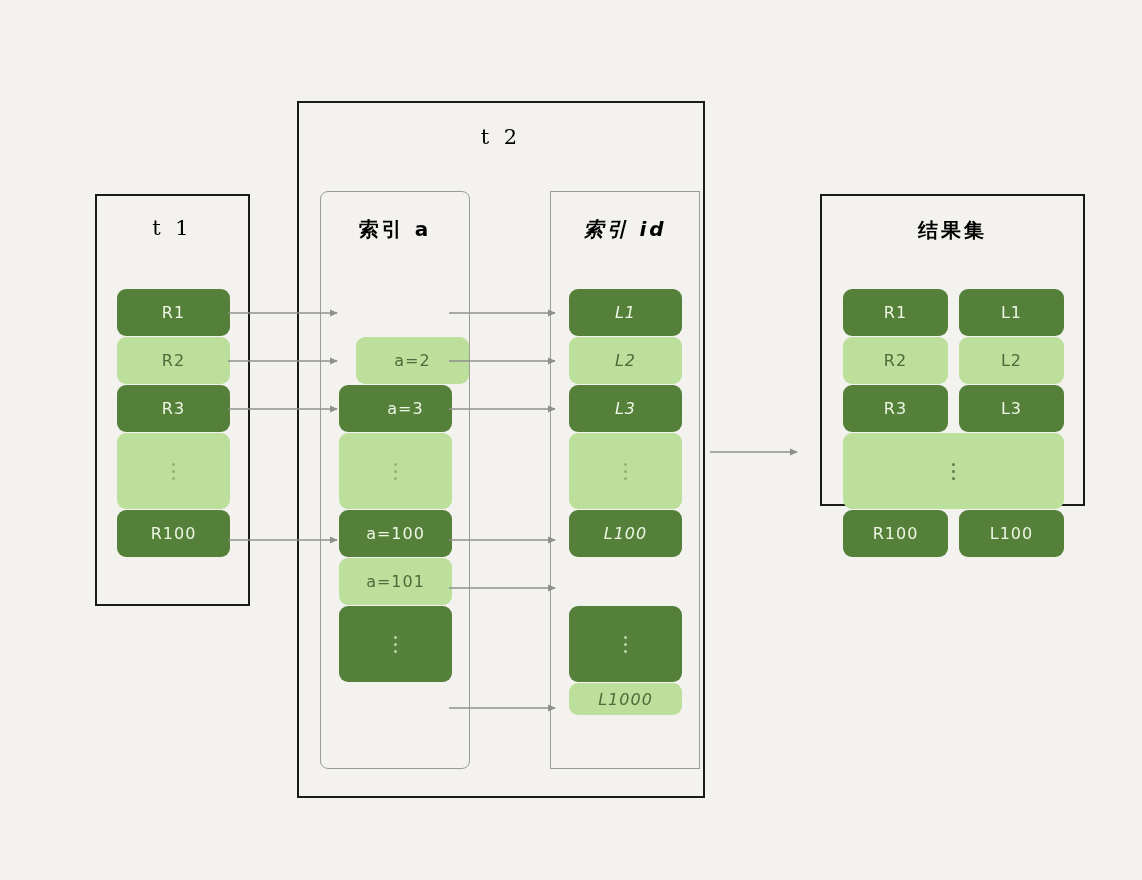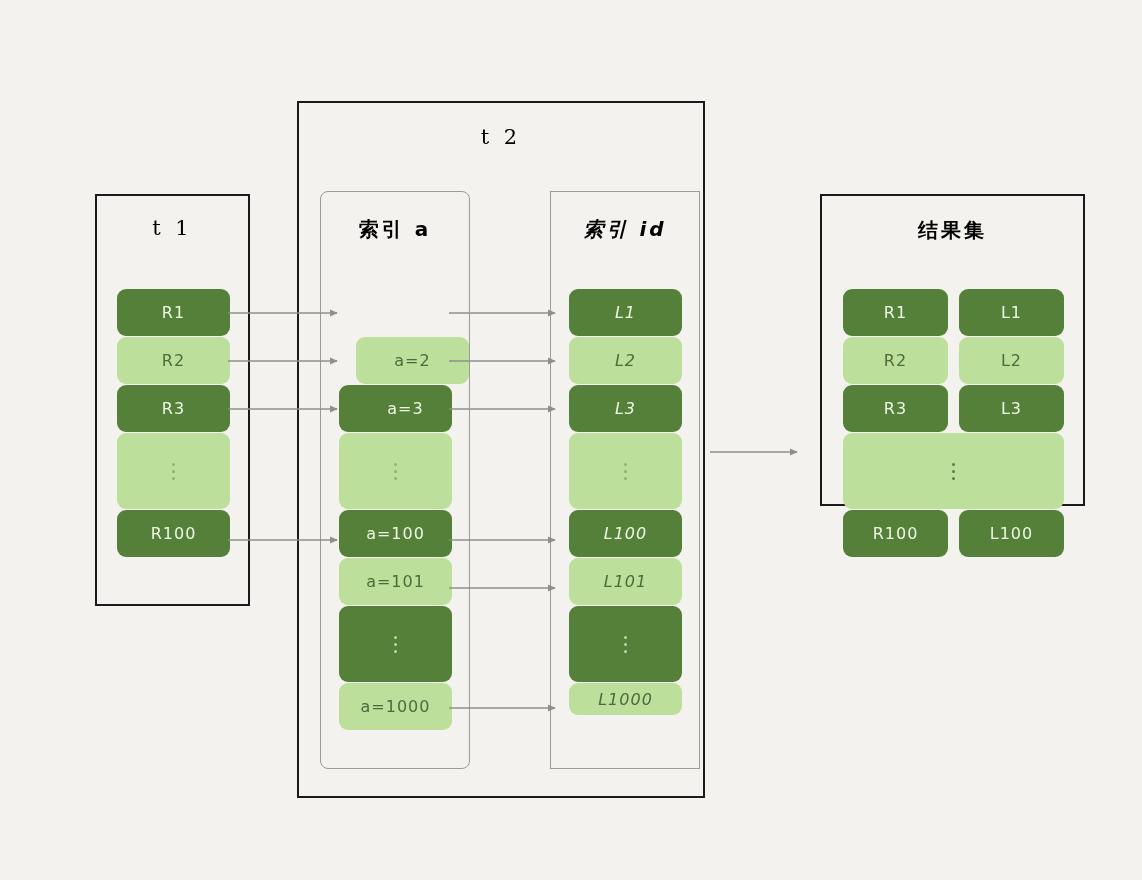--- a/index.html
+++ b/index.html
@@ -177,23 +177,20 @@
         <div class="cell light" style="left: 0px; top: 269px; width: 100%; height: 47px;">
           <span>a=101</span>
         </div>
         <div class="cell dark" style="left: 0px; top: 317px; width: 100%; height: 76px;">
           <span class="ellipsis">
             <i></i>
             <i></i>
             <i></i>
           </span>
         </div>
-        <div class="cell light" style="left: 0px; top: 394px; width: 100%; height: 47px;">
-          <span>a=1000</span>
-        </div>
       </div>
   </div>
 
   <div class="inner-box" style="left:251px; top:88px; width:150px; height:578px;font-style:italic;">
     <div class="box-title title-cjk" style="top:24px;">索引 id</div>
     <div class="col" id="idxid-col" style="left: 18px; top: 97px; width: 113px; height: 442px;">
         <div class="cell dark" style="left: 0px; top: 0px; width: 100%; height: 47px;">
           <span>L1</span>
         </div>
         <div class="cell light" style="left: 0px; top: 48px; width: 100%; height: 47px;">
@@ -204,23 +201,20 @@
         </div>
         <div class="cell light" style="left: 0px; top: 144px; width: 100%; height: 76px;">
           <span class="ellipsis">
             <i></i>
             <i></i>
             <i></i>
           </span>
         </div>
         <div class="cell dark" style="left: 0px; top: 221px; width: 100%; height: 47px;">
           <span>L100</span>
-        </div>
-        <div class="cell light" style="left: 0px; top: 269px; width: 100%; height: 47px;">
-          <span>L101</span>
         </div>
         <div class="cell dark" style="left: 0px; top: 317px; width: 100%; height: 76px;">
           <span class="ellipsis">
             <i></i>
             <i></i>
             <i></i>
           </span>
         </div>
         <div class="cell light" style="left: 0px; top: 394px; width: 100%; height: 32px;">
           <span>L1000</span>

